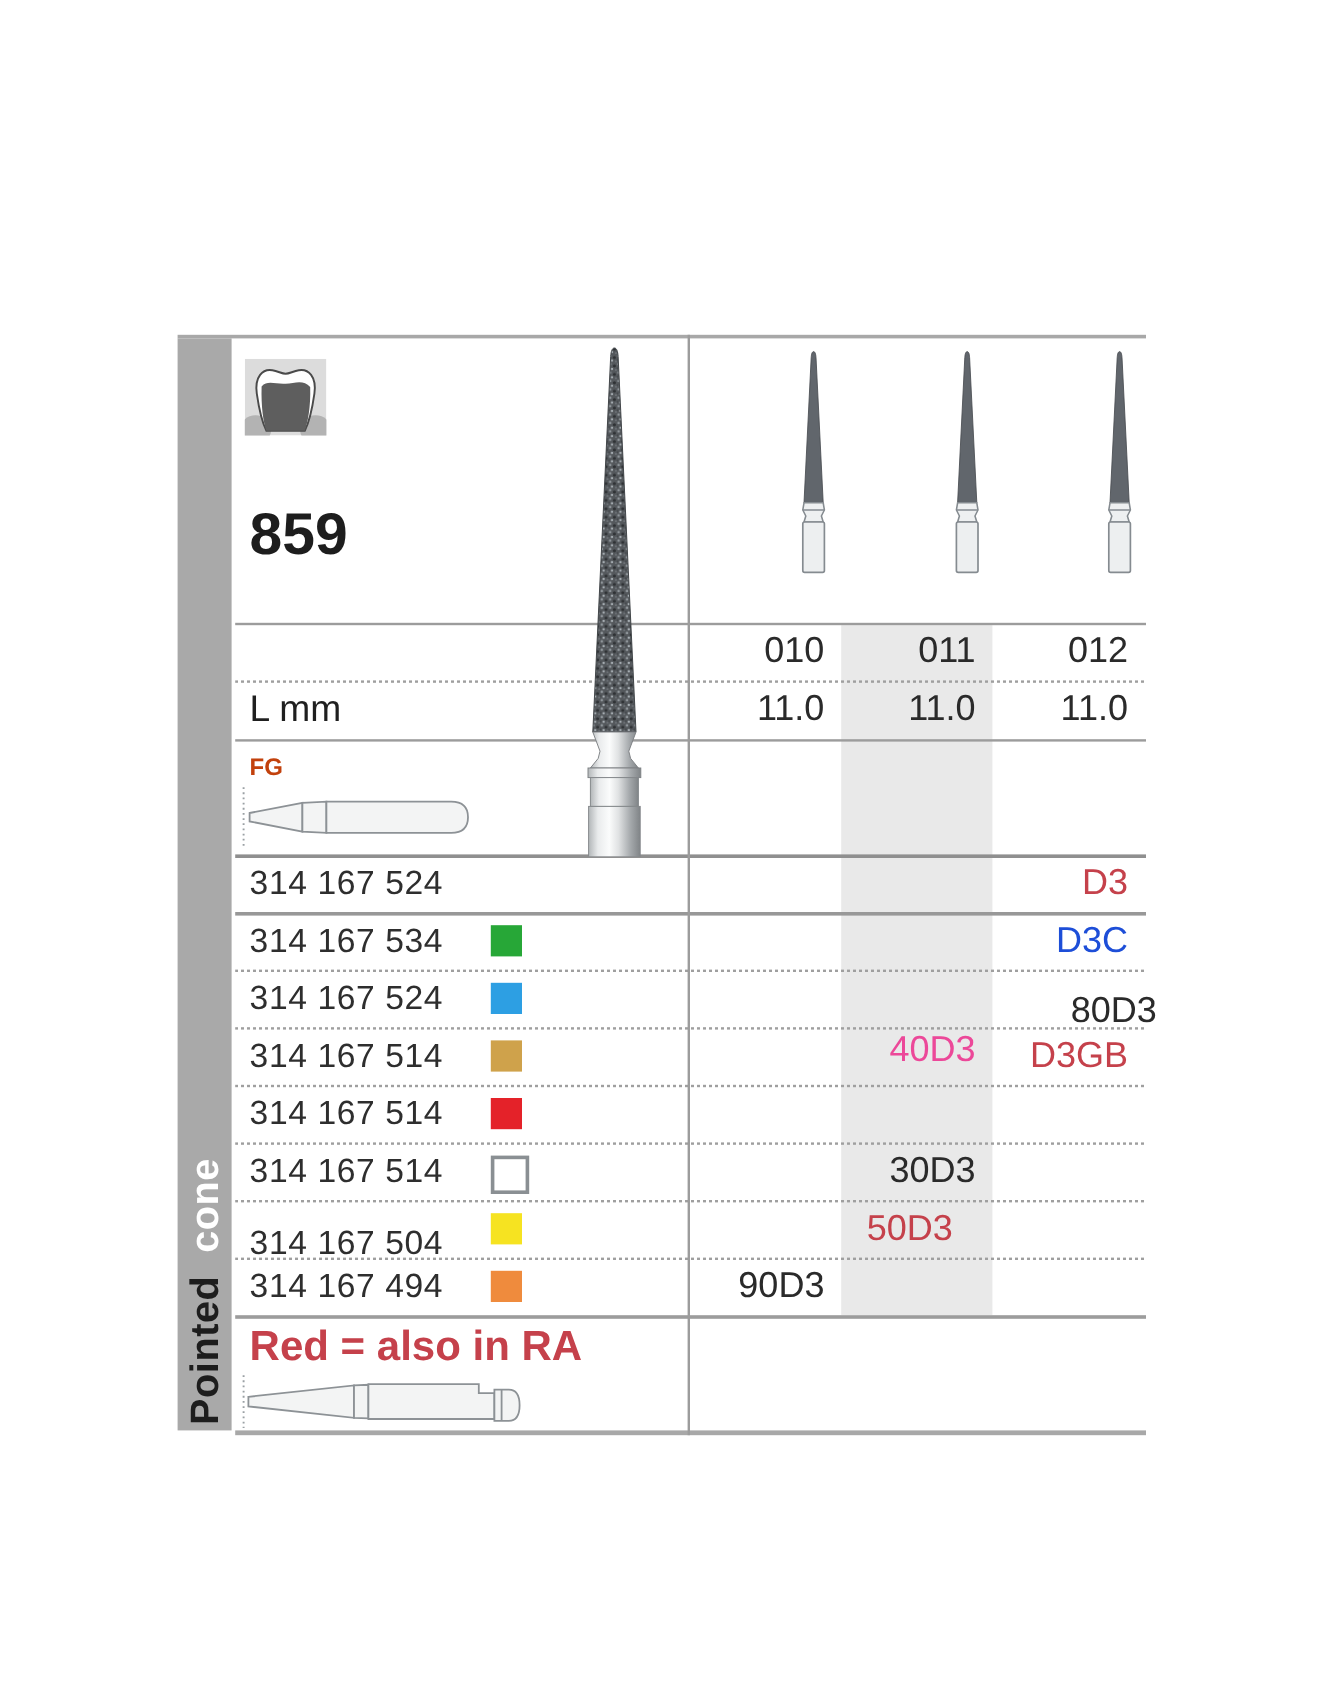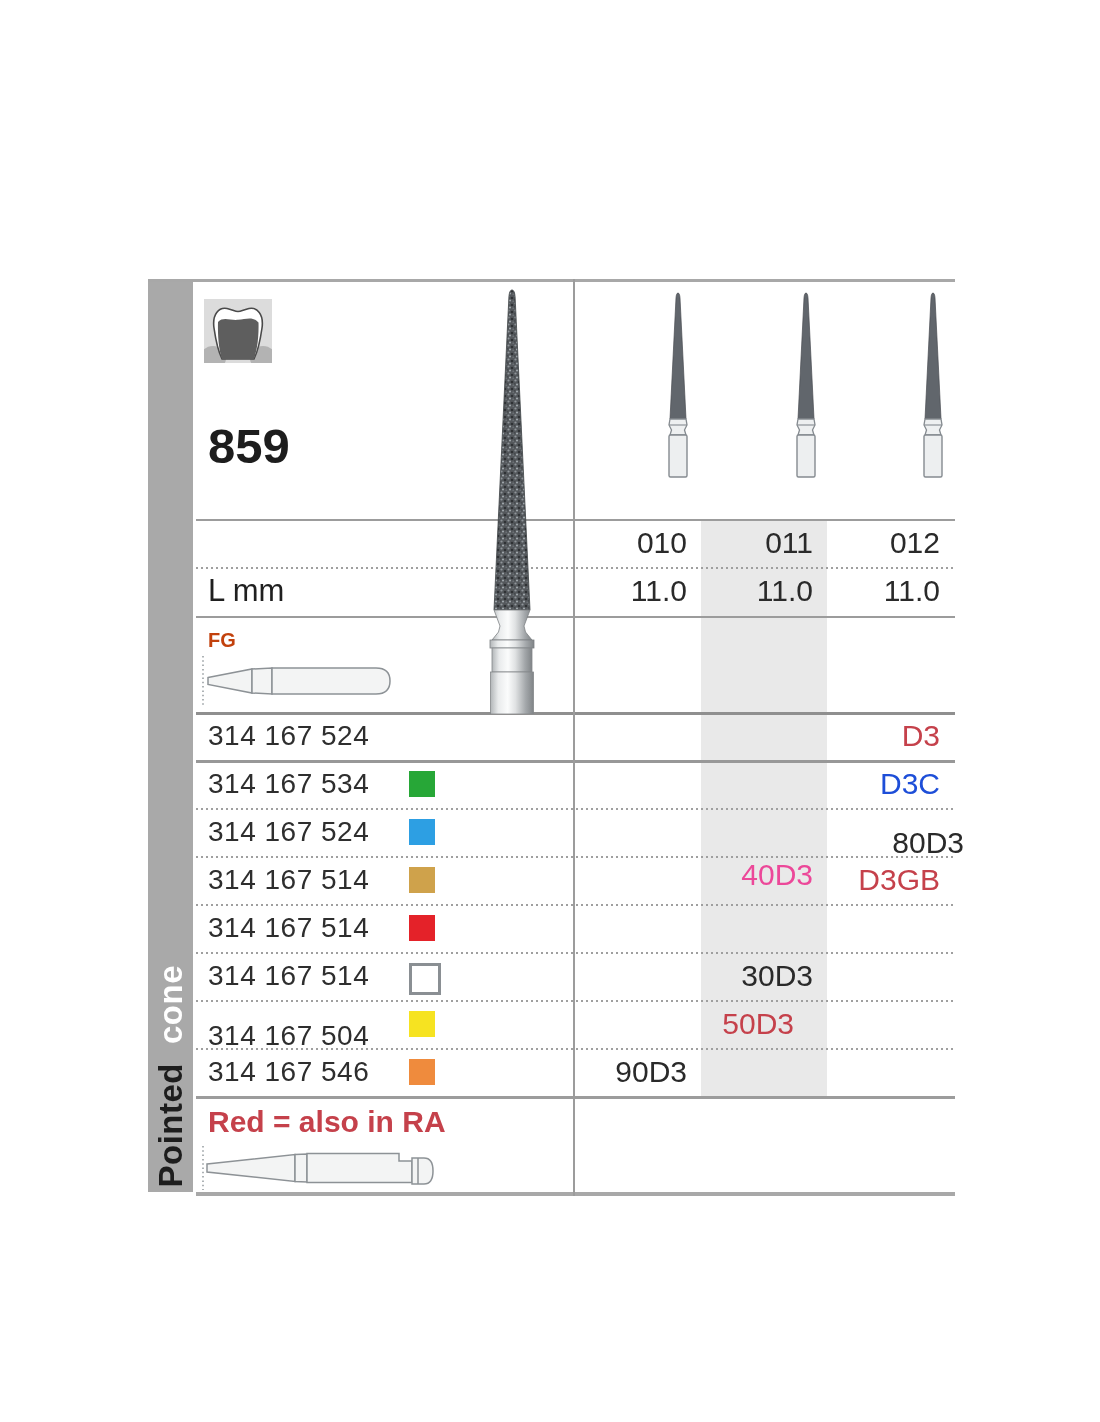--- a/index.html
+++ b/index.html
@@ -36,21 +36,21 @@
   .band { left:701px; top:521px; width:126px; height:575px; }
 
   
   .fig-number { left:208px; top:423px; font-size:49px; font-weight:bold; color:#1d1d1d; line-height:46px; }
   .spec-label { left:208px; height:48px; line-height:48px; font-size:31px; color:#1f1f1f; }
   .fg-label   { left:208px; top:622px; font-size:20px; font-weight:bold; color:#c2410c; line-height:36px; }
   .spec-val   { height:48px; line-height:48px; font-size:30px; color:#2a2a2a; width:200px; text-align:right; }
   .prod-code  { left:208px; height:48px; line-height:48px; font-size:28px; color:#2e2e2e; letter-spacing:.5px; }
   .prod-label { height:48px; line-height:48px; font-size:30px; width:200px; text-align:right; }
   .chip { left:409px; width:26px; height:26px; }
-  .note { left:208px; top:1104px; font-size:30px; font-weight:bold; line-height:36px; }
+  .note { left:208px; top:1104px; font-size:35px; font-weight:bold; line-height:36px; }
 
   svg { display:block; }
 </style>
 </head>
 <body>
 
 <div class="stage">
 
   <div class="abs band" id="band" style="background: rgb(233, 233, 233);"></div>
 
@@ -167,21 +167,21 @@
       <div class="abs prod-label" style="left: 740px; top: 856px; color: rgb(197, 65, 75);">D3GB</div>
       <div class="abs prod-code" style="top: 904px;">314 167 514</div>
       <div class="abs chip" style="top: 915px; background: rgb(228, 34, 41);"></div>
       <div class="abs prod-label" style="left: 613px; top: 851px; color: #ec4899;">40D3</div>
       <div class="abs prod-code" style="top: 952px;">314 167 514</div>
       <div class="abs chip" style="top: 963px; background: rgb(255, 255, 255); border: 3px solid rgb(138, 143, 147);"></div>
       <div class="abs prod-label" style="left: 613px; top: 952px; color: rgb(42, 42, 42);">30D3</div>
       <div class="abs prod-code" style="top: 1000px; margin-top: 12px;">314 167 504</div>
       <div class="abs chip" style="top: 1011px; background: rgb(246, 227, 33);"></div>
       <div class="abs prod-label" style="left: 594px; top: 1000px; color: rgb(197, 65, 75);">50D3</div>
-      <div class="abs prod-code" style="top: 1048px;">314 167 546</div>
+      <div class="abs prod-code" style="top: 1048px;">314 167 494</div>
       <div class="abs chip" style="top: 1059px; background: rgb(239, 139, 61);"></div>
       <div class="abs prod-label" style="left: 487px; top: 1048px; color: rgb(42, 42, 42);">90D3</div>
     </div>
 
   <div class="abs note" style="color: rgb(197, 65, 75);">Red = also in RA</div>
   <svg class="abs" style="left:200px;top:1140px;" width="240" height="56" viewBox="0 0 240 56">
     <line x1="3" y1="6" x2="3" y2="50" stroke="#9aa0a4" stroke-width="1.6" stroke-dasharray="1.5 2.8"></line>
     <g fill="#f3f4f4" stroke="#8d9296" stroke-width="1.5">
       <path d="M7 24 L95 14.5 L95 41.5 L7 32 Z"></path>
       <path d="M95 14.5 L107 14 L107 42 L95 41.5 Z"></path>

